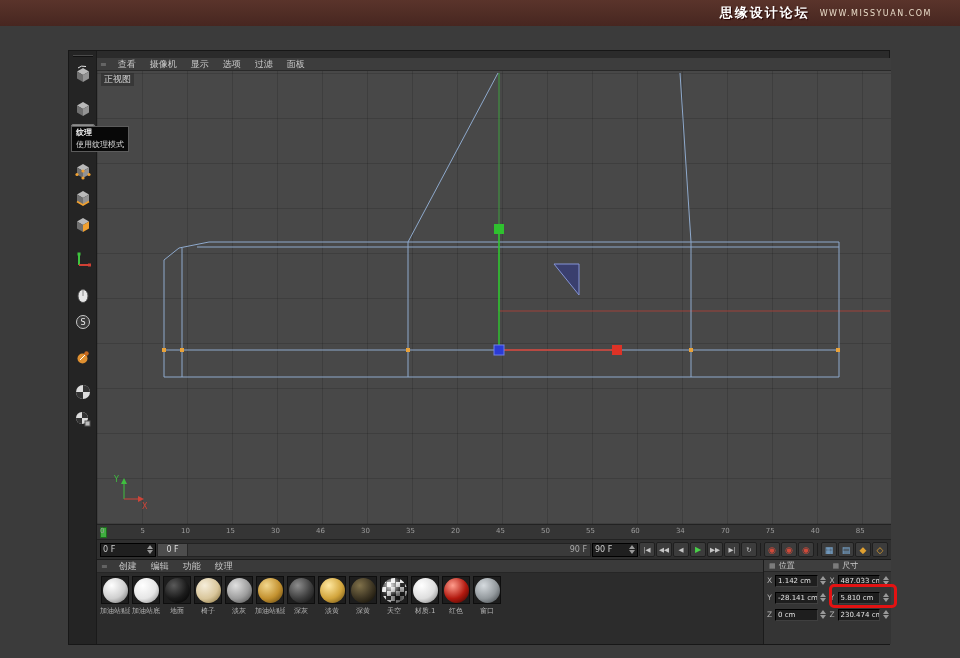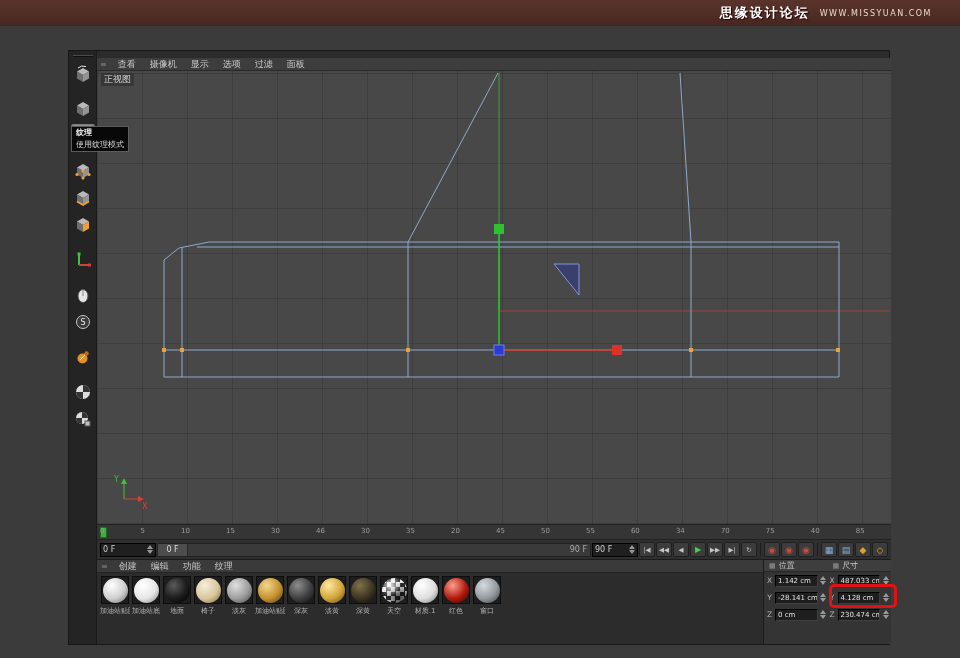--- a/index.html
+++ b/index.html
@@ -466,21 +466,21 @@
           </span>
       </div>
       <div class="crow">
         <span class="clabel">Y</span>
         <span class="cfield">-28.141 cm</span>
         <span class="cstep">
             <i class="up"></i>
             <i class="dn"></i>
           </span>
         <span class="clabel">Y</span>
-        <span class="cfield">4.128 cm</span>
+        <span class="cfield">5.810 cm</span>
         <span class="cstep">
             <i class="up"></i>
             <i class="dn"></i>
           </span>
       </div>
       <div class="crow">
         <span class="clabel">Z</span>
         <span class="cfield">0 cm</span>
         <span class="cstep">
             <i class="up"></i>

